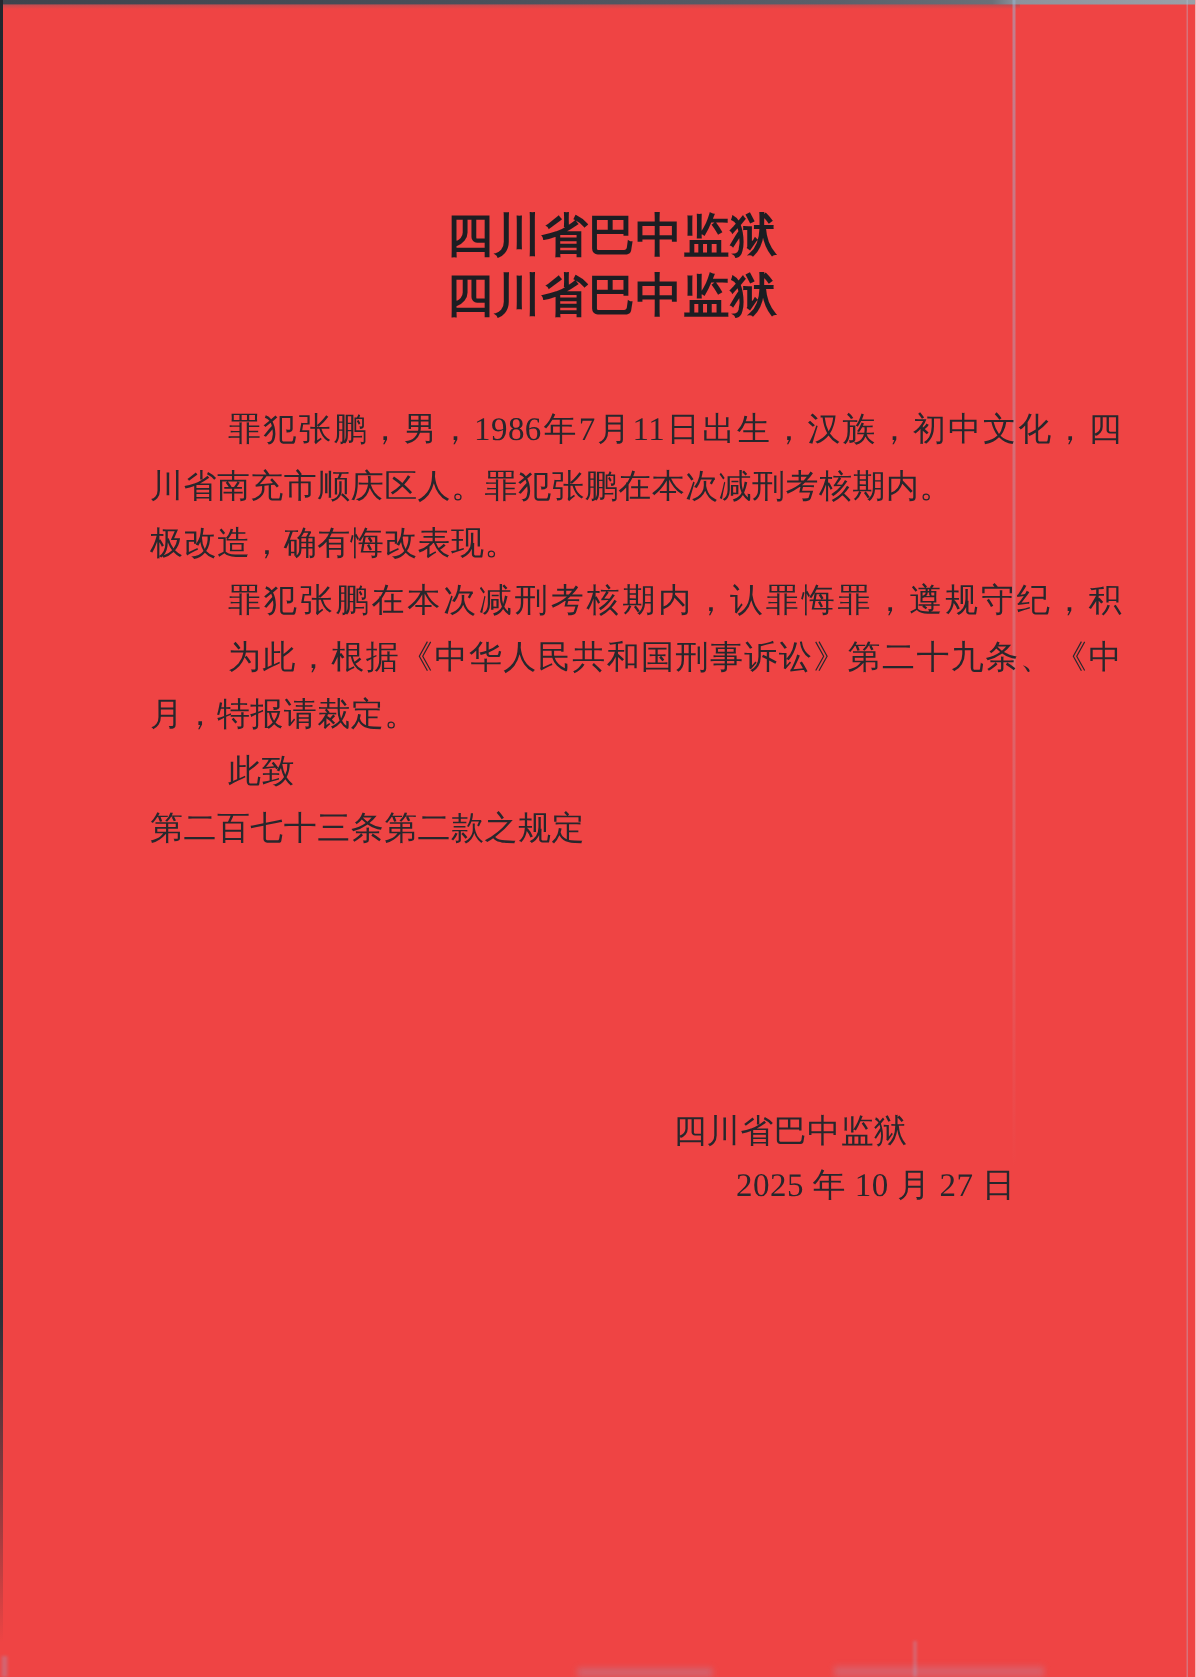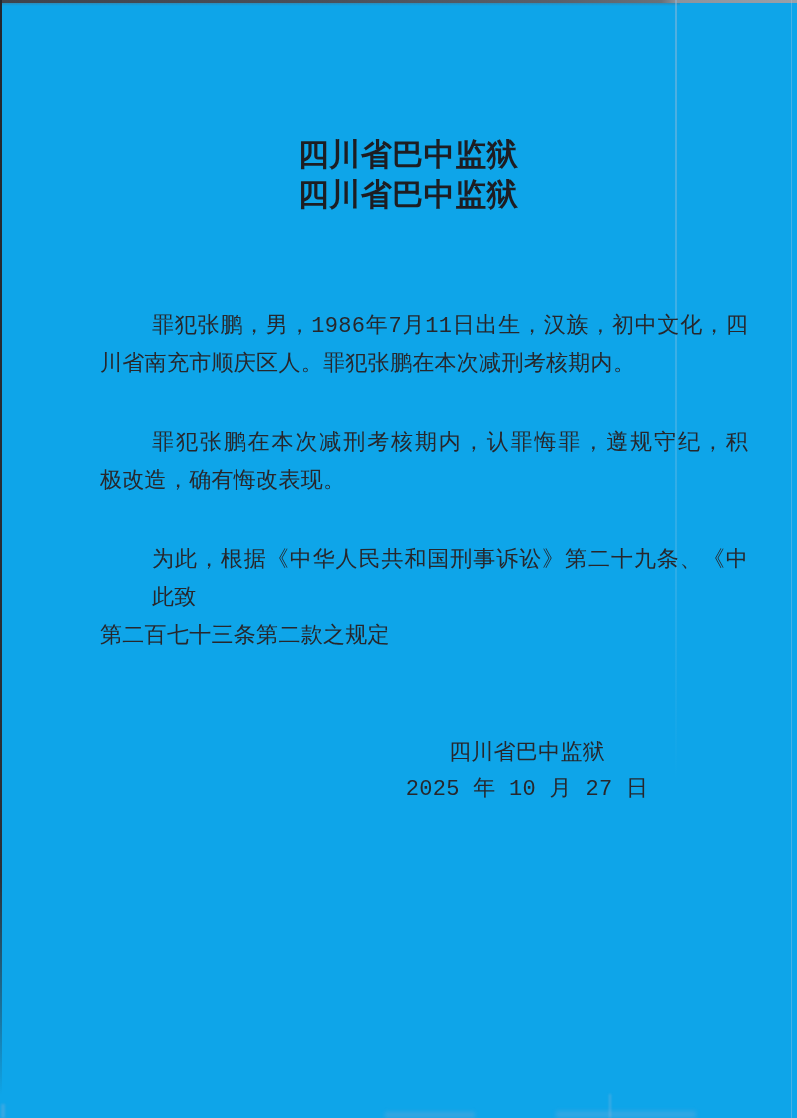--- a/index.html
+++ b/index.html
@@ -1,22 +1,22 @@
 <!DOCTYPE html>
 <html><head>
 <meta charset="utf-8">
 <style>
   html, body { margin: 0; padding: 0; background: #ffffff; }
   .page {
     position: relative;
     width: 797px;
     height: 1118px;
-    background: #0ea5e9;
+    background: #ef4444;
     overflow: hidden;
-    font-family: Liberation Mono, monospace;
+    font-family: Liberation Serif, serif;
     color: #27272c;
   }
   
   .top-edge {
     position: absolute; top: 0; left: 0; width: 797px; height: 3px;
     background: linear-gradient(to right,
       #3f444d 0%, #4a505a 40%, #5a606a 70%, #6a7078 83%,
       #8d939c 85%, #9aa0a8 100%);
   }
   .top-edge-fade {
@@ -53,21 +53,21 @@
     font-size: 31px; font-weight: bold; line-height: 40px;
     color: #1d1d22;
     letter-spacing: 0.5px;
   }
   .body-text {
     position: absolute; top: 267px; left: 100px; width: 648px;
     font-size: 22px; line-height: 38px;
     letter-spacing: 0.3px;
   }
   .ln { height: 38px; white-space: nowrap; overflow: hidden; }
-  .j  { text-align: justify; text-align-last: justify; margin-top: 41px; }
+  .j  { text-align: justify; text-align-last: justify; }
   .ind { text-indent: 52px; }
   .signature-block {
     position: absolute; top: 736px; left: 377px; width: 300px;
     text-align: center;
     font-size: 22px; line-height: 36px;
     letter-spacing: 0.3px;
   }
 </style>
 </head>
 <body>
@@ -85,25 +85,26 @@
   <div class="smudge-d"></div>
 
   <div class="doc-title">
     <div class="ln" style="height:40px;">四川省巴中监狱</div>
     <div class="ln" style="height:40px;">四川省巴中监狱</div>
   </div>
 
   <div class="body-text">
     <div class="ln j ind">罪犯张鹏，男，1986年7月11日出生，汉族，初中文化，四</div>
     <div class="ln">川省南充市顺庆区人。罪犯张鹏在本次减刑考核期内。</div>
+    <div class="ln">极改造，确有悔改表现。</div>
     <div class="ln j ind">罪犯张鹏在本次减刑考核期内，认罪悔罪，遵规守纪，积</div>
-    <div class="ln">极改造，确有悔改表现。</div>
     <div class="ln j ind">为此，根据《中华人民共和国刑事诉讼》第二十九条、《中</div>
+    <div class="ln">月，特报请裁定。</div>
     <div class="ln ind">此致</div>
     <div class="ln">第二百七十三条第二款之规定</div>
   </div>
 
   <div class="signature-block">
     <div class="ln" style="height:36px;">四川省巴中监狱</div>
-    <div class="ln" style="height:36px;">2025 年 10 月 27 日</div>
+    <div class="ln" style="height:36px;text-align:right;">2025 年 10 月 27 日</div>
   </div>
 
 </div>
 
 </body></html>

